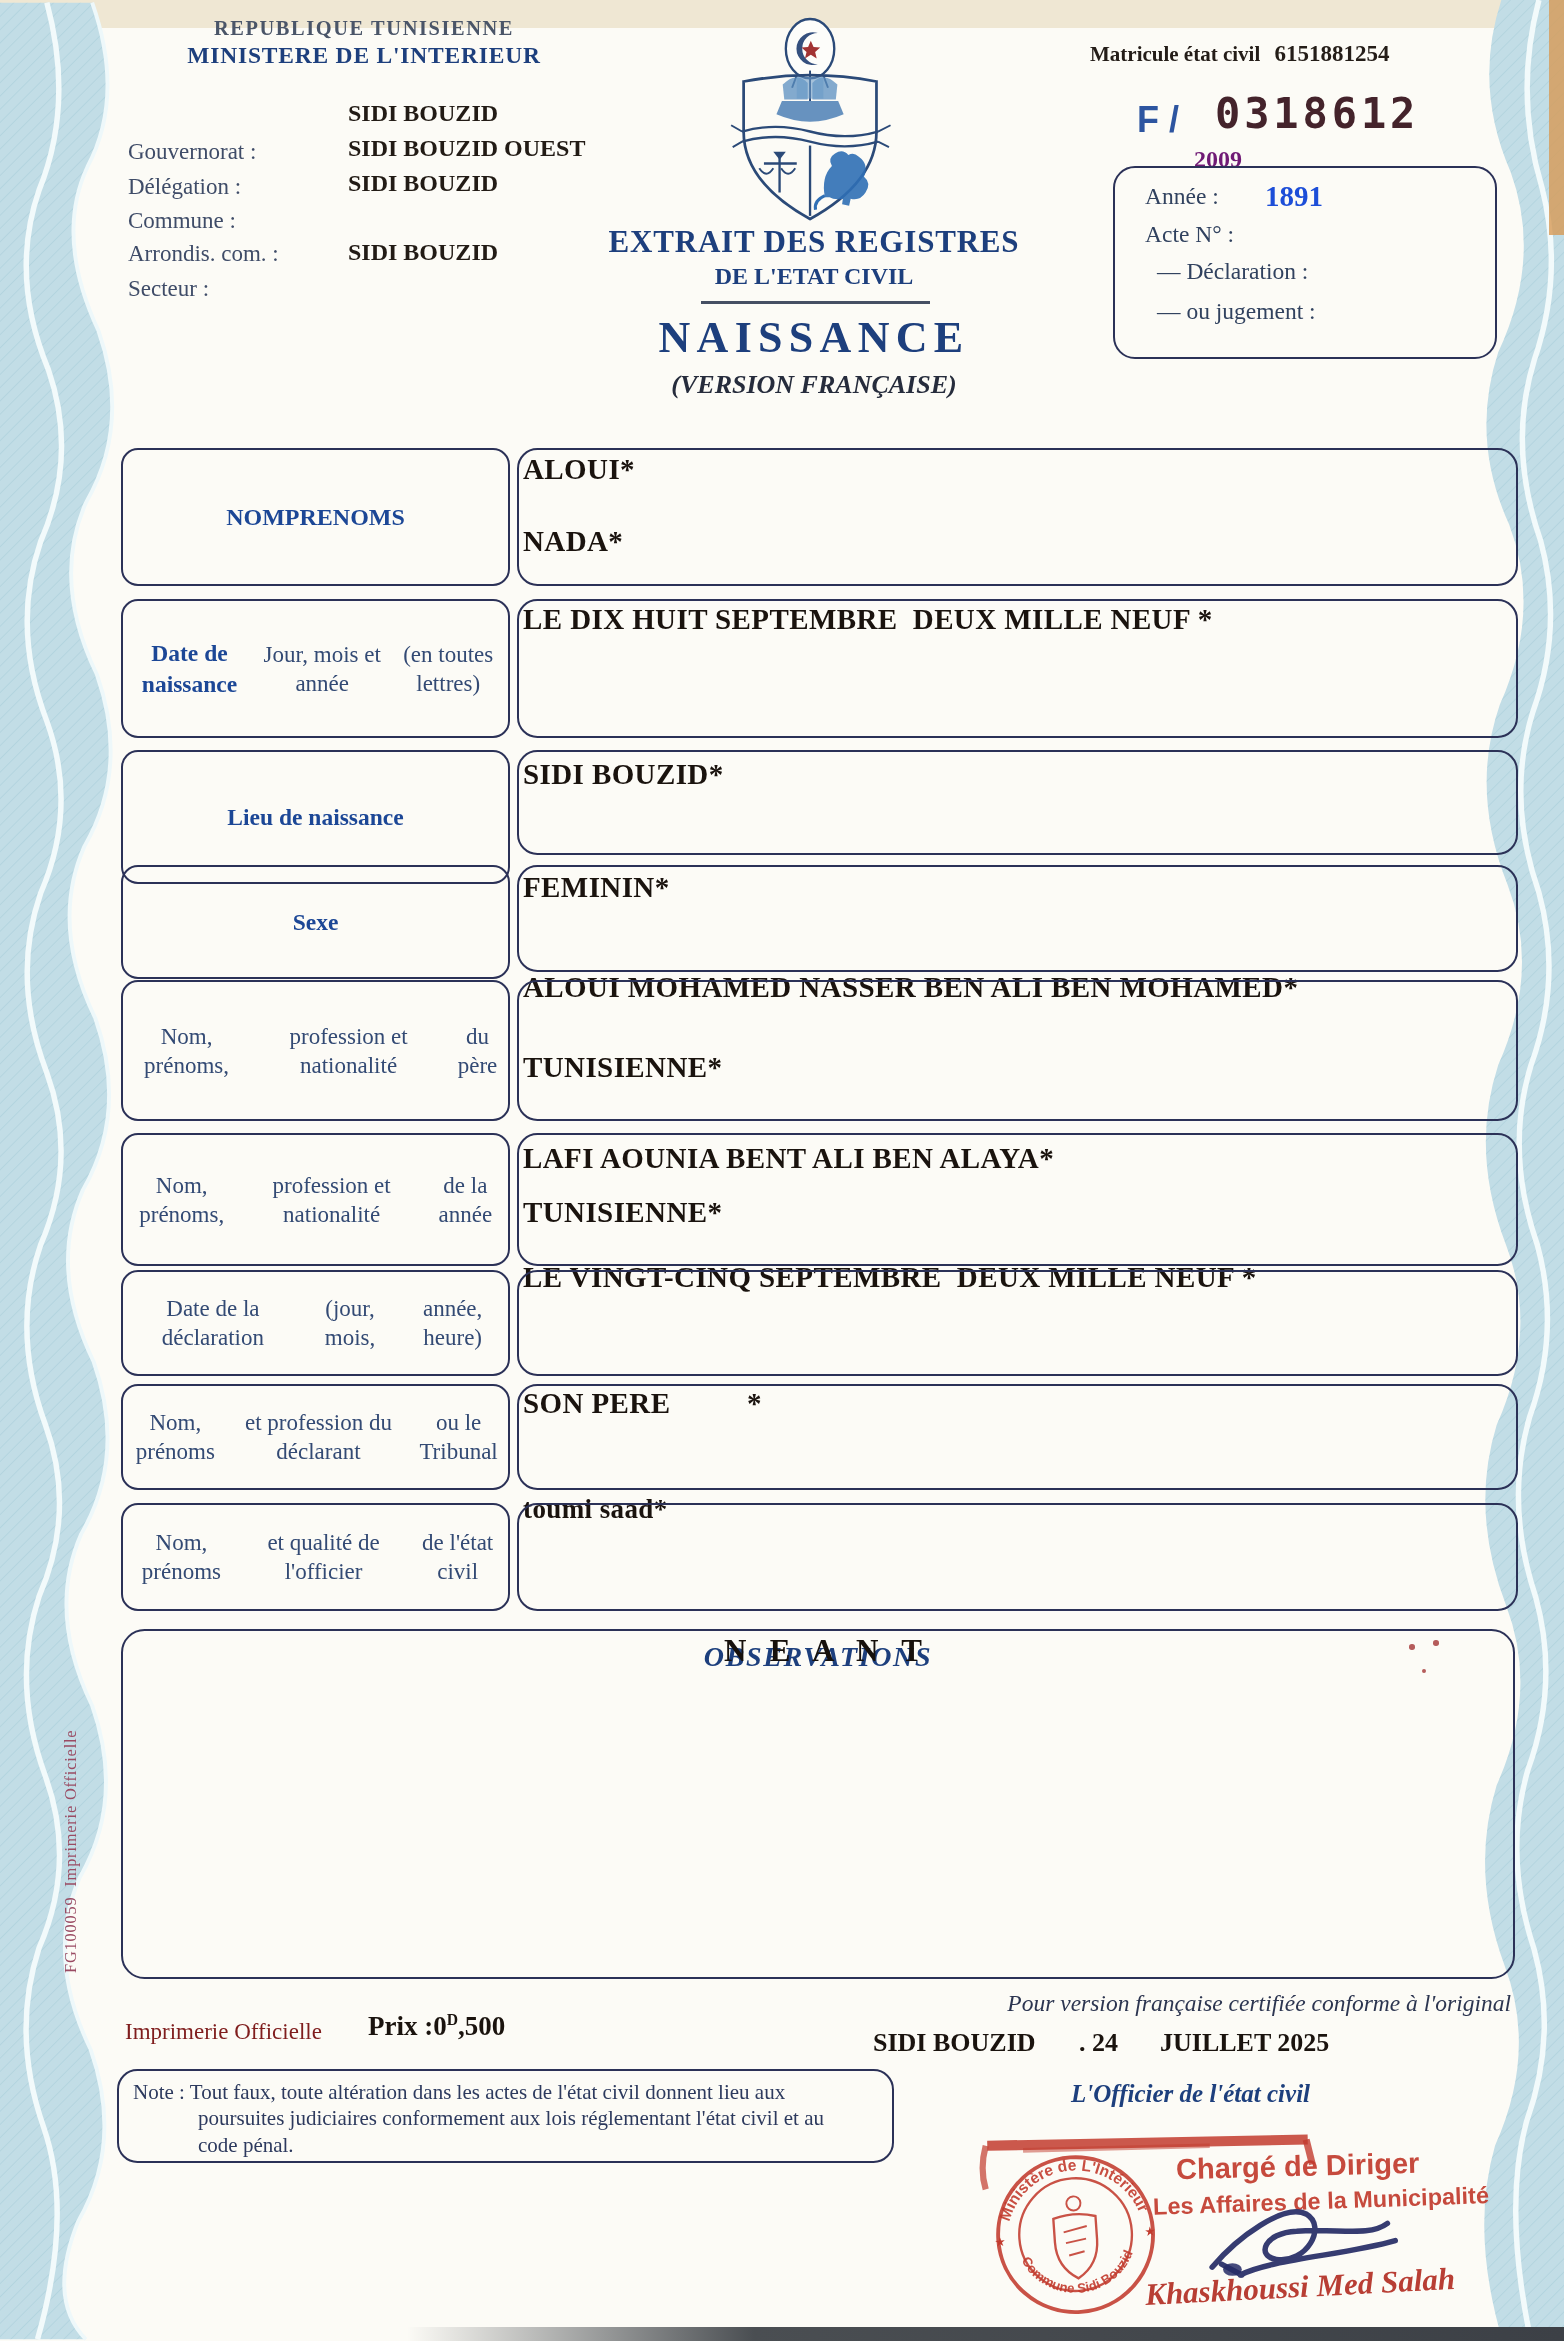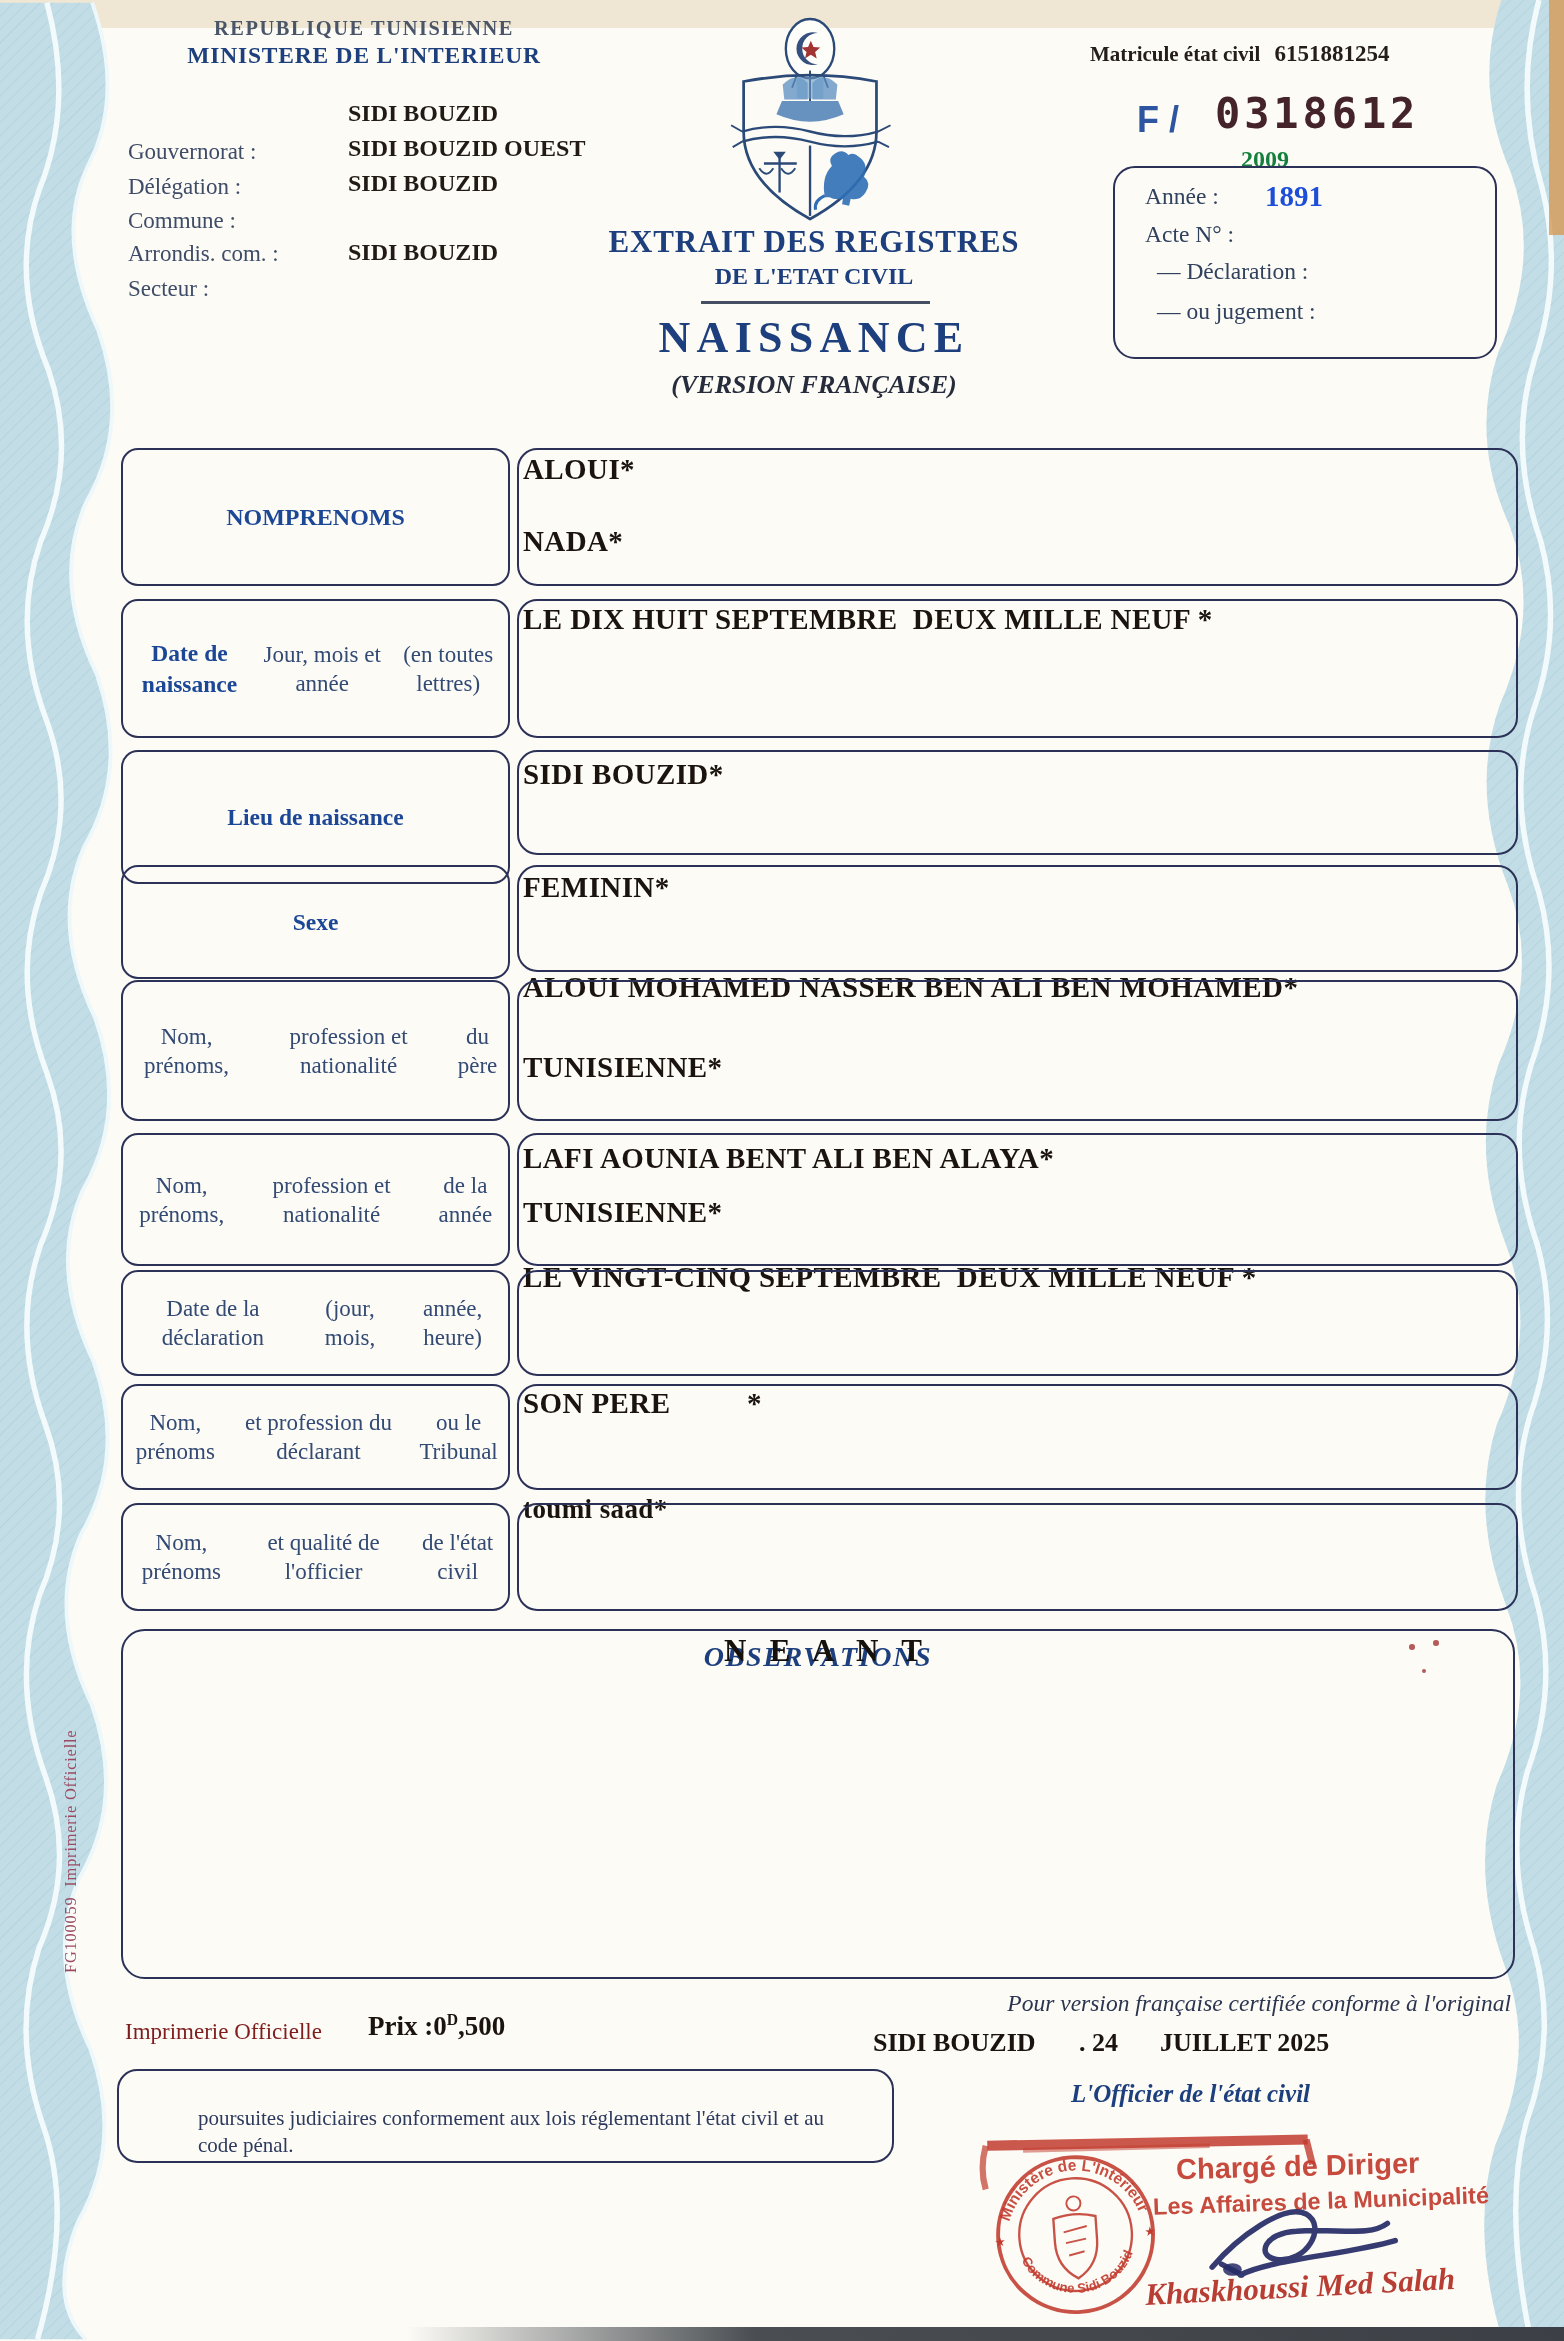--- a/index.html
+++ b/index.html
@@ -114,21 +114,21 @@
   <div class="titleline" style="top:370px;font-size:26px;font-weight:700;font-style:italic;color:#262c3c;">(VERSION FRANÇAISE)</div>
 
   <div class="abs" style="left:1090px;top:41px;white-space:nowrap;">
     <span style="font-size:21px;font-weight:700;color:#241d18;">Matricule état civil</span>
     <span style="font-size:23px;font-weight:700;color:#241d18;margin-left:11px;">6151881254</span>
   </div>
   <span class="abs" style="left:1137px;top:99px;font-family:'Liberation Sans',sans-serif;font-size:36px;font-weight:700;
                color:#2d55a0;">F /</span>
   <span class="abs" style="left:1215px;top:89px;font-family:'DejaVu Sans Mono',monospace;font-size:42px;font-weight:600;
                letter-spacing:3.9px;color:#44232b;z-index:3;">0318612</span>
-  <span class="abs" style="left:1241px;top:146px;font-size:24px;font-weight:700;color:#15803d;z-index:3;">2009</span>
+  <span class="abs" style="left:1194px;top:146px;font-size:24px;font-weight:700;color:#701a75;z-index:3;">2009</span>
   <div class="abs" style="left:1113px;top:166px;width:384px;height:193px;border:2.7px solid #2b3157;border-radius:22px;
               box-sizing:border-box;z-index:4;"></div>
   <span class="refInner" style="left:1145px;top:183px;">Année :</span>
   <span class="refInner" style="left:1265px;top:180px;font-weight:700;font-size:29px;color:#1d4ed8;">1891</span>
   <span class="refInner" style="left:1145px;top:221px;">Acte N° :</span>
   <span class="refInner" style="left:1157px;top:258px;">— Déclaration :</span>
   <span class="refInner" style="left:1157px;top:298px;">— ou jugement :</span>
 
   <div class="lbox" style="top:448px;height:138px;">
     <span class="lblB" style="line-height:41px;">NOM</span>
@@ -219,20 +219,21 @@
 
   <div class="abs" style="left:963px;top:1990px;width:548px;text-align:right;font-size:23.5px;font-style:italic;
               color:#2c3550;">Pour version française certifiée conforme à l'original</div>
   <span class="abs" style="left:873px;top:2028px;font-size:26px;font-weight:700;color:#1a130e;">SIDI BOUZID</span>
   <span class="abs" style="left:1079px;top:2028px;font-size:26px;font-weight:700;color:#1a130e;">. 24</span>
   <span class="abs" style="left:1160px;top:2028px;font-size:26px;font-weight:700;color:#1a130e;">JUILLET 2025</span>
   <div class="abs" style="left:1071px;top:2080px;font-size:25px;font-weight:700;font-style:italic;color:#1d3f7d;">L'Officier de l'état civil</div>
 
   <div class="abs" style="left:117px;top:2069px;width:777px;height:94px;border:2.7px solid #2b3157;border-radius:20.4px;
               box-sizing:border-box;"></div>
+  <span class="notetxt" style="left:133px;top:2080px;">Note : Tout faux, toute altération dans les actes de l'état civil donnent lieu aux</span>
   <span class="notetxt" style="left:198px;top:2106px;">poursuites judiciaires conformement aux lois réglementant l'état civil et au</span>
   <span class="notetxt" style="left:198px;top:2133px;">code pénal.</span>
 
   <svg class="abs" style="left:975px;top:2124px;" width="345" height="70" viewBox="0 0 440 90">
     <path d="M14,28 L426,20" stroke="#c23b2e" stroke-width="13" opacity=".85" fill="none"></path>
     <path d="M60,34 L300,28" stroke="#c23b2e" stroke-width="6" opacity=".5" fill="none"></path>
     <path d="M424,20 L432,52" stroke="#c23b2e" stroke-width="9" opacity=".8" fill="none"></path>
     <path d="M12,28 Q4,58 12,84" stroke="#c23b2e" stroke-width="8" opacity=".7" fill="none"></path>
   </svg>
 

